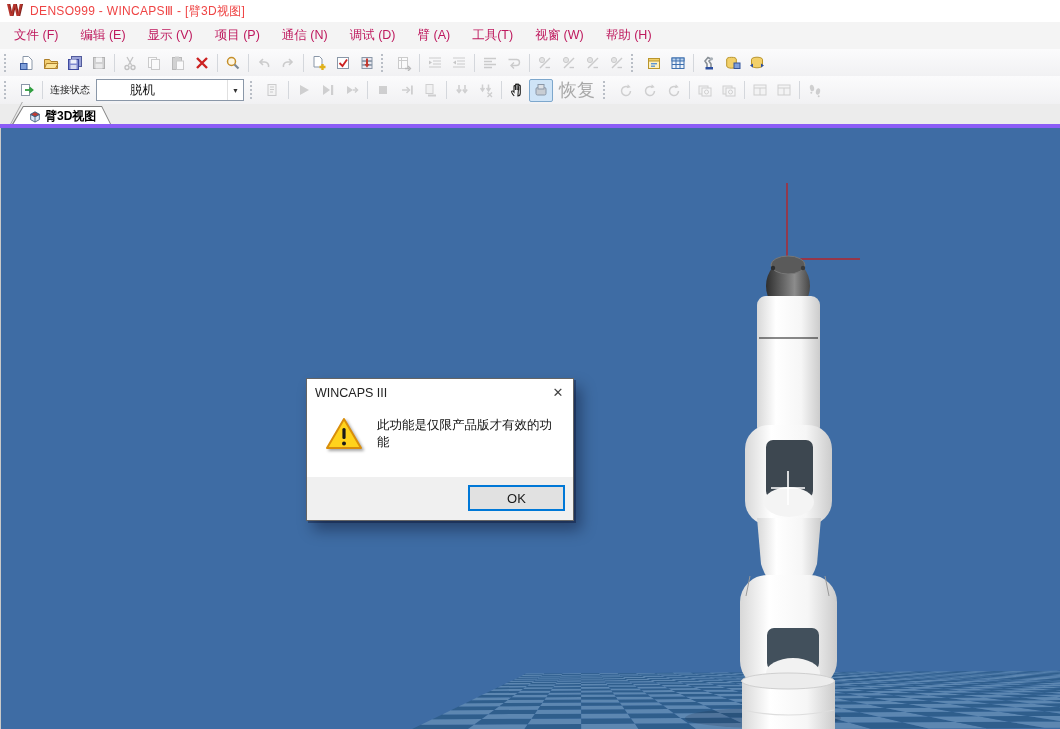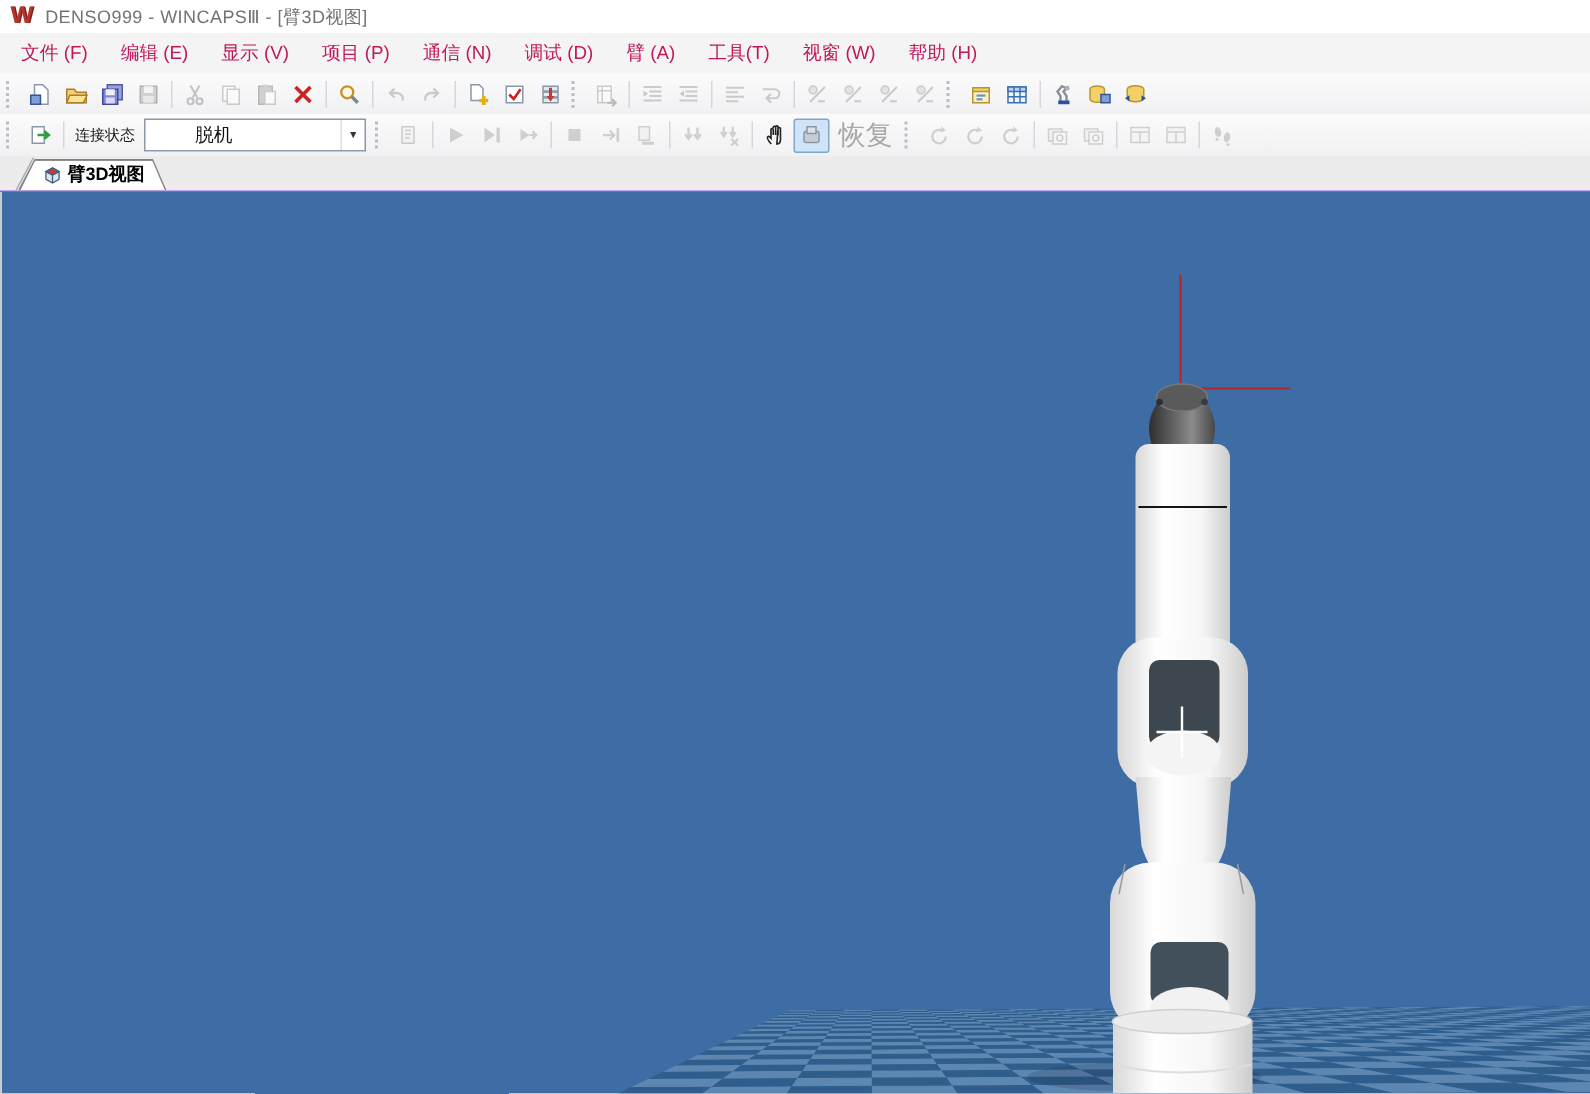--- a/index.html
+++ b/index.html
@@ -4,21 +4,21 @@
 <style>
   html,body{margin:0;padding:0;width:1060px;height:729px;overflow:hidden;
     font-family:"Liberation Sans","DejaVu Sans",sans-serif;}
   .app{position:absolute;inset:0;background:#f4f4f4;}
 
   
   .titlebar{position:absolute;left:0;top:0;width:100%;height:22px;background:#ffffff;
     display:flex;align-items:center;border-bottom:1px solid #f0f0f0;}
   .logo{font-weight:bold;font-size:16px;color:#b5342c;margin:0 8px 0 7px;line-height:22px;
     text-shadow:1px 0 0 #7e1f1a;}
-  .wtitle{font-size:12px;color:#737373;letter-spacing:.3px;}
+  .wtitle{font-size:12px;color:#ef4444;letter-spacing:.3px;}
 
   
   .menubar{position:absolute;left:0;top:22px;width:100%;height:27px;background:#f4f4f4;
     display:flex;align-items:center;padding-left:3px;}
   .menu-item{font-size:12.5px;color:#be185d;padding:4px 11px;cursor:default;}
 
   
   .toolbar{position:absolute;left:0;width:100%;display:flex;align-items:center;
     background:linear-gradient(#fbfbfc,#f1f1f3);border-bottom:1px solid #e4e4e6;padding-left:2px;}
   .t1{top:49px;height:27px;}
@@ -33,21 +33,21 @@
   .tbtext{font-size:18px;color:#a8a8a8;padding:0 6px;}
   .tlabel{font-size:10px;color:#1a1a1a;margin:0 6px 0 4px;white-space:nowrap;}
   .combo{width:118px;height:20px;background:#fff;border:1px solid #8a97a8;display:flex;
     align-items:center;justify-content:space-between;margin-right:4px;padding-left:28px;}
   .combo-val{font-size:12.5px;color:#111;padding-left:5px;}
   .combo-arrow{width:15px;height:100%;display:flex;align-items:center;justify-content:center;
     font-size:7px;color:#333;border-left:1px solid #e0e0e0;}
 
   
   .tabrow{position:absolute;left:0;top:104px;width:100%;height:24px;background:#ececec;
-    border-bottom:1px solid #8b5cf6;box-sizing:border-box;}
+    border-bottom:4px solid #8b5cf6;box-sizing:border-box;}
   .tabslash{position:absolute;left:2px;bottom:0;width:14px;height:22px;
     border-right:1px solid #a8a8a8;transform:skewX(-28deg);}
   .tabshape{position:absolute;left:12px;top:2px;bottom:0;width:100px;background:#808080;
     clip-path:polygon(11px 0,90px 0,99px 100%,0px 100%);}
   .tabshape::after{content:"";position:absolute;inset:1px 1px 0 1px;background:#ffffff;
     clip-path:polygon(10.5px 0,88.5px 0,97px 100%,0.5px 100%);}
   .tabcontent{position:absolute;left:12px;top:2px;height:21px;width:100px;display:flex;
     align-items:center;padding-left:16px;box-sizing:border-box;}
   .tabicon{width:14px;height:14px;margin-right:3px;}
   .tablabel{font-size:12px;font-weight:bold;color:#000;}
@@ -1049,14 +1049,29 @@
         <ellipse cx="792" cy="545" rx="27" ry="15" fill="#f2f2f2"></ellipse>
         <line x1="745" y1="468" x2="749" y2="448" stroke="#9a9a9a" stroke-width="1"></line>
         <line x1="828" y1="468" x2="824" y2="448" stroke="#9a9a9a" stroke-width="1"></line>
 
         <rect x="741" y="552" width="93" height="49" fill="url(#gWhite)"></rect>
         <ellipse cx="787" cy="553" rx="46.5" ry="8" fill="#ececec" stroke="#cfcfcf" stroke-width="1"></ellipse>
         <path d="M742 582 Q787 592 833 582" fill="none" stroke="#dddddd" stroke-width="1.2"></path>
       </g>
     </svg>
 
+    <div class="dialog">
+      <div class="dlg-title">
+        <span class="dlg-title-text">WINCAPS III</span>
+        <span class="dlg-close">✕</span>
+      </div>
+      <svg class="warn" viewBox="0 0 38 34">
+        <path d="M19 2 L36 31 H2 Z" fill="#ffd31c" stroke="#d98e0b" stroke-width="2" stroke-linejoin="round"></path>
+        <rect x="17.4" y="11" width="3.2" height="11" rx="1.5" fill="#1a1a1a"></rect>
+        <circle cx="19" cy="26.5" r="2" fill="#1a1a1a"></circle>
+      </svg>
+      <span class="msg">此功能是仅限产品版才有效的功能</span>
+      <div class="dlg-footer">
+        <button class="okbtn">OK</button>
+      </div>
+    </div>
   </div>
 </div>
 
 </body></html>

